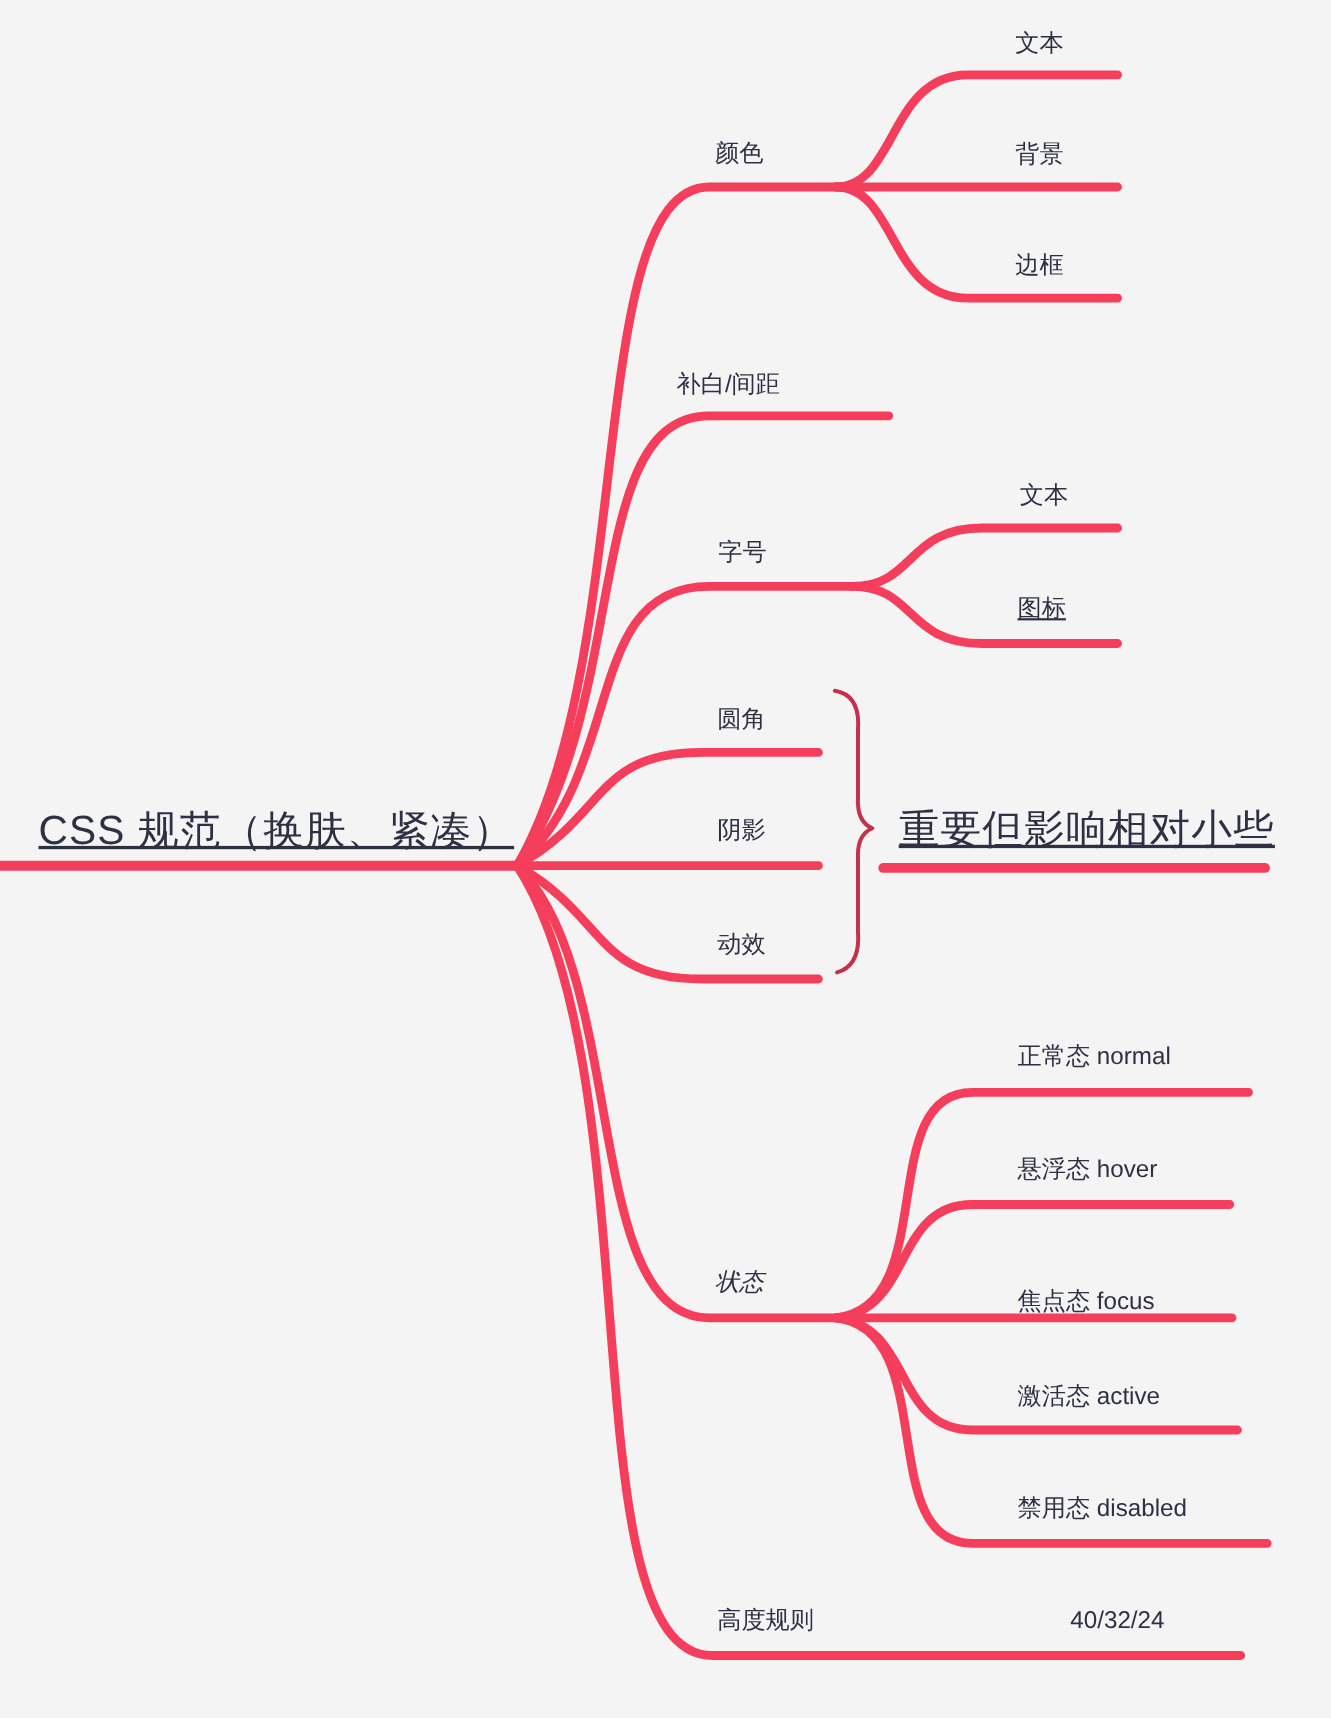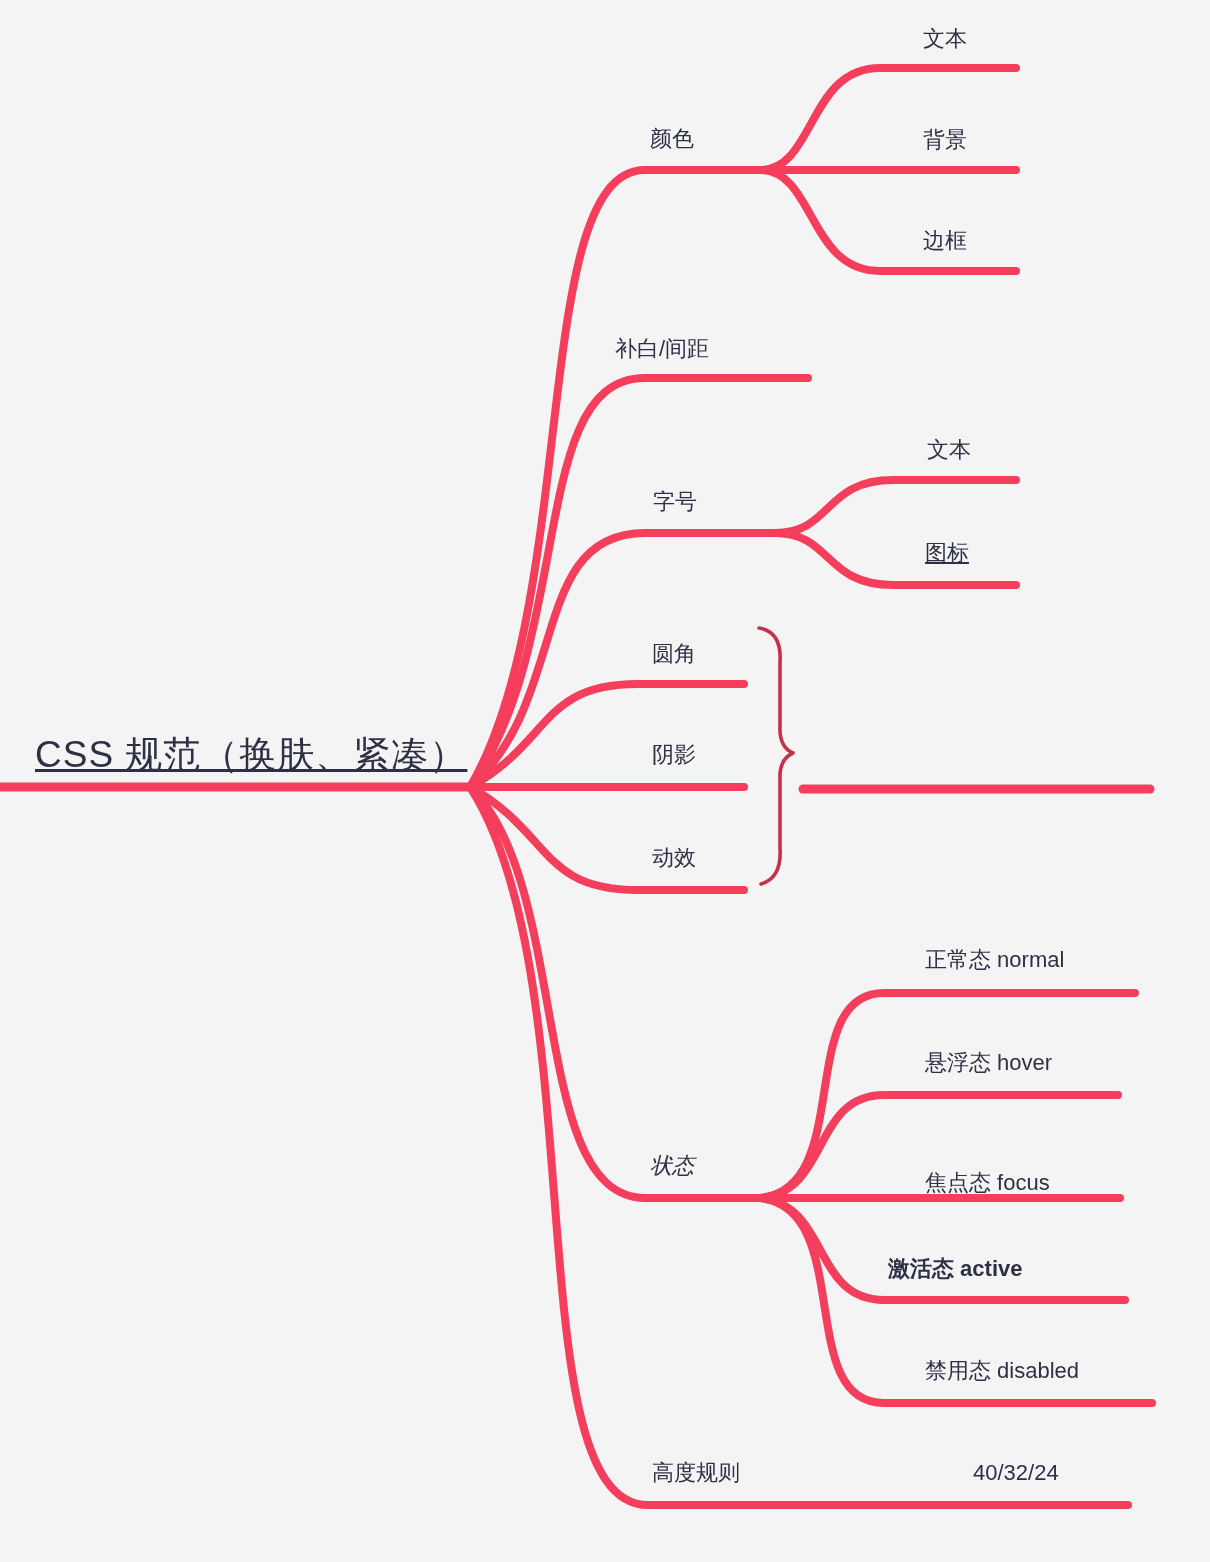--- a/index.html
+++ b/index.html
@@ -82,24 +82,25 @@
   <div class="label" style="left:615px;top:337px;">补白/间距</div>
 
   <div class="label" style="left:653px;top:490px;">字号</div>
   <div class="label" style="left:927px;top:438px;">文本</div>
   <div class="label" style="left:925px;top:541px;text-decoration:underline;">图标</div>
 
   <div class="label" style="left:652px;top:642px;">圆角</div>
   <div class="label" style="left:652px;top:743px;">阴影</div>
   <div class="label" style="left:652px;top:846px;">动效</div>
 
+  <div class="label big" style="left:817px;top:734px;">重要但影响相对小些</div>
 
   <div class="label" style="left:650px;top:1154px;font-style:italic;">状态</div>
   <div class="label" style="left:925px;top:948px;">正常态 normal</div>
   <div class="label" style="left:925px;top:1051px;">悬浮态 hover</div>
   <div class="label" style="left:925px;top:1155px;margin-top:16px;">焦点态 focus</div>
-  <div class="label" style="left:888px;top:1257px;font-weight:bold;">激活态 active</div>
+  <div class="label" style="left:925px;top:1257px;">激活态 active</div>
   <div class="label" style="left:925px;top:1359px;">禁用态 disabled</div>
 
   <div class="label" style="left:652px;top:1461px;">高度规则</div>
   <div class="label" style="left:973px;top:1461px;">40/32/24</div>
 
 </div>
 
 </body></html>

